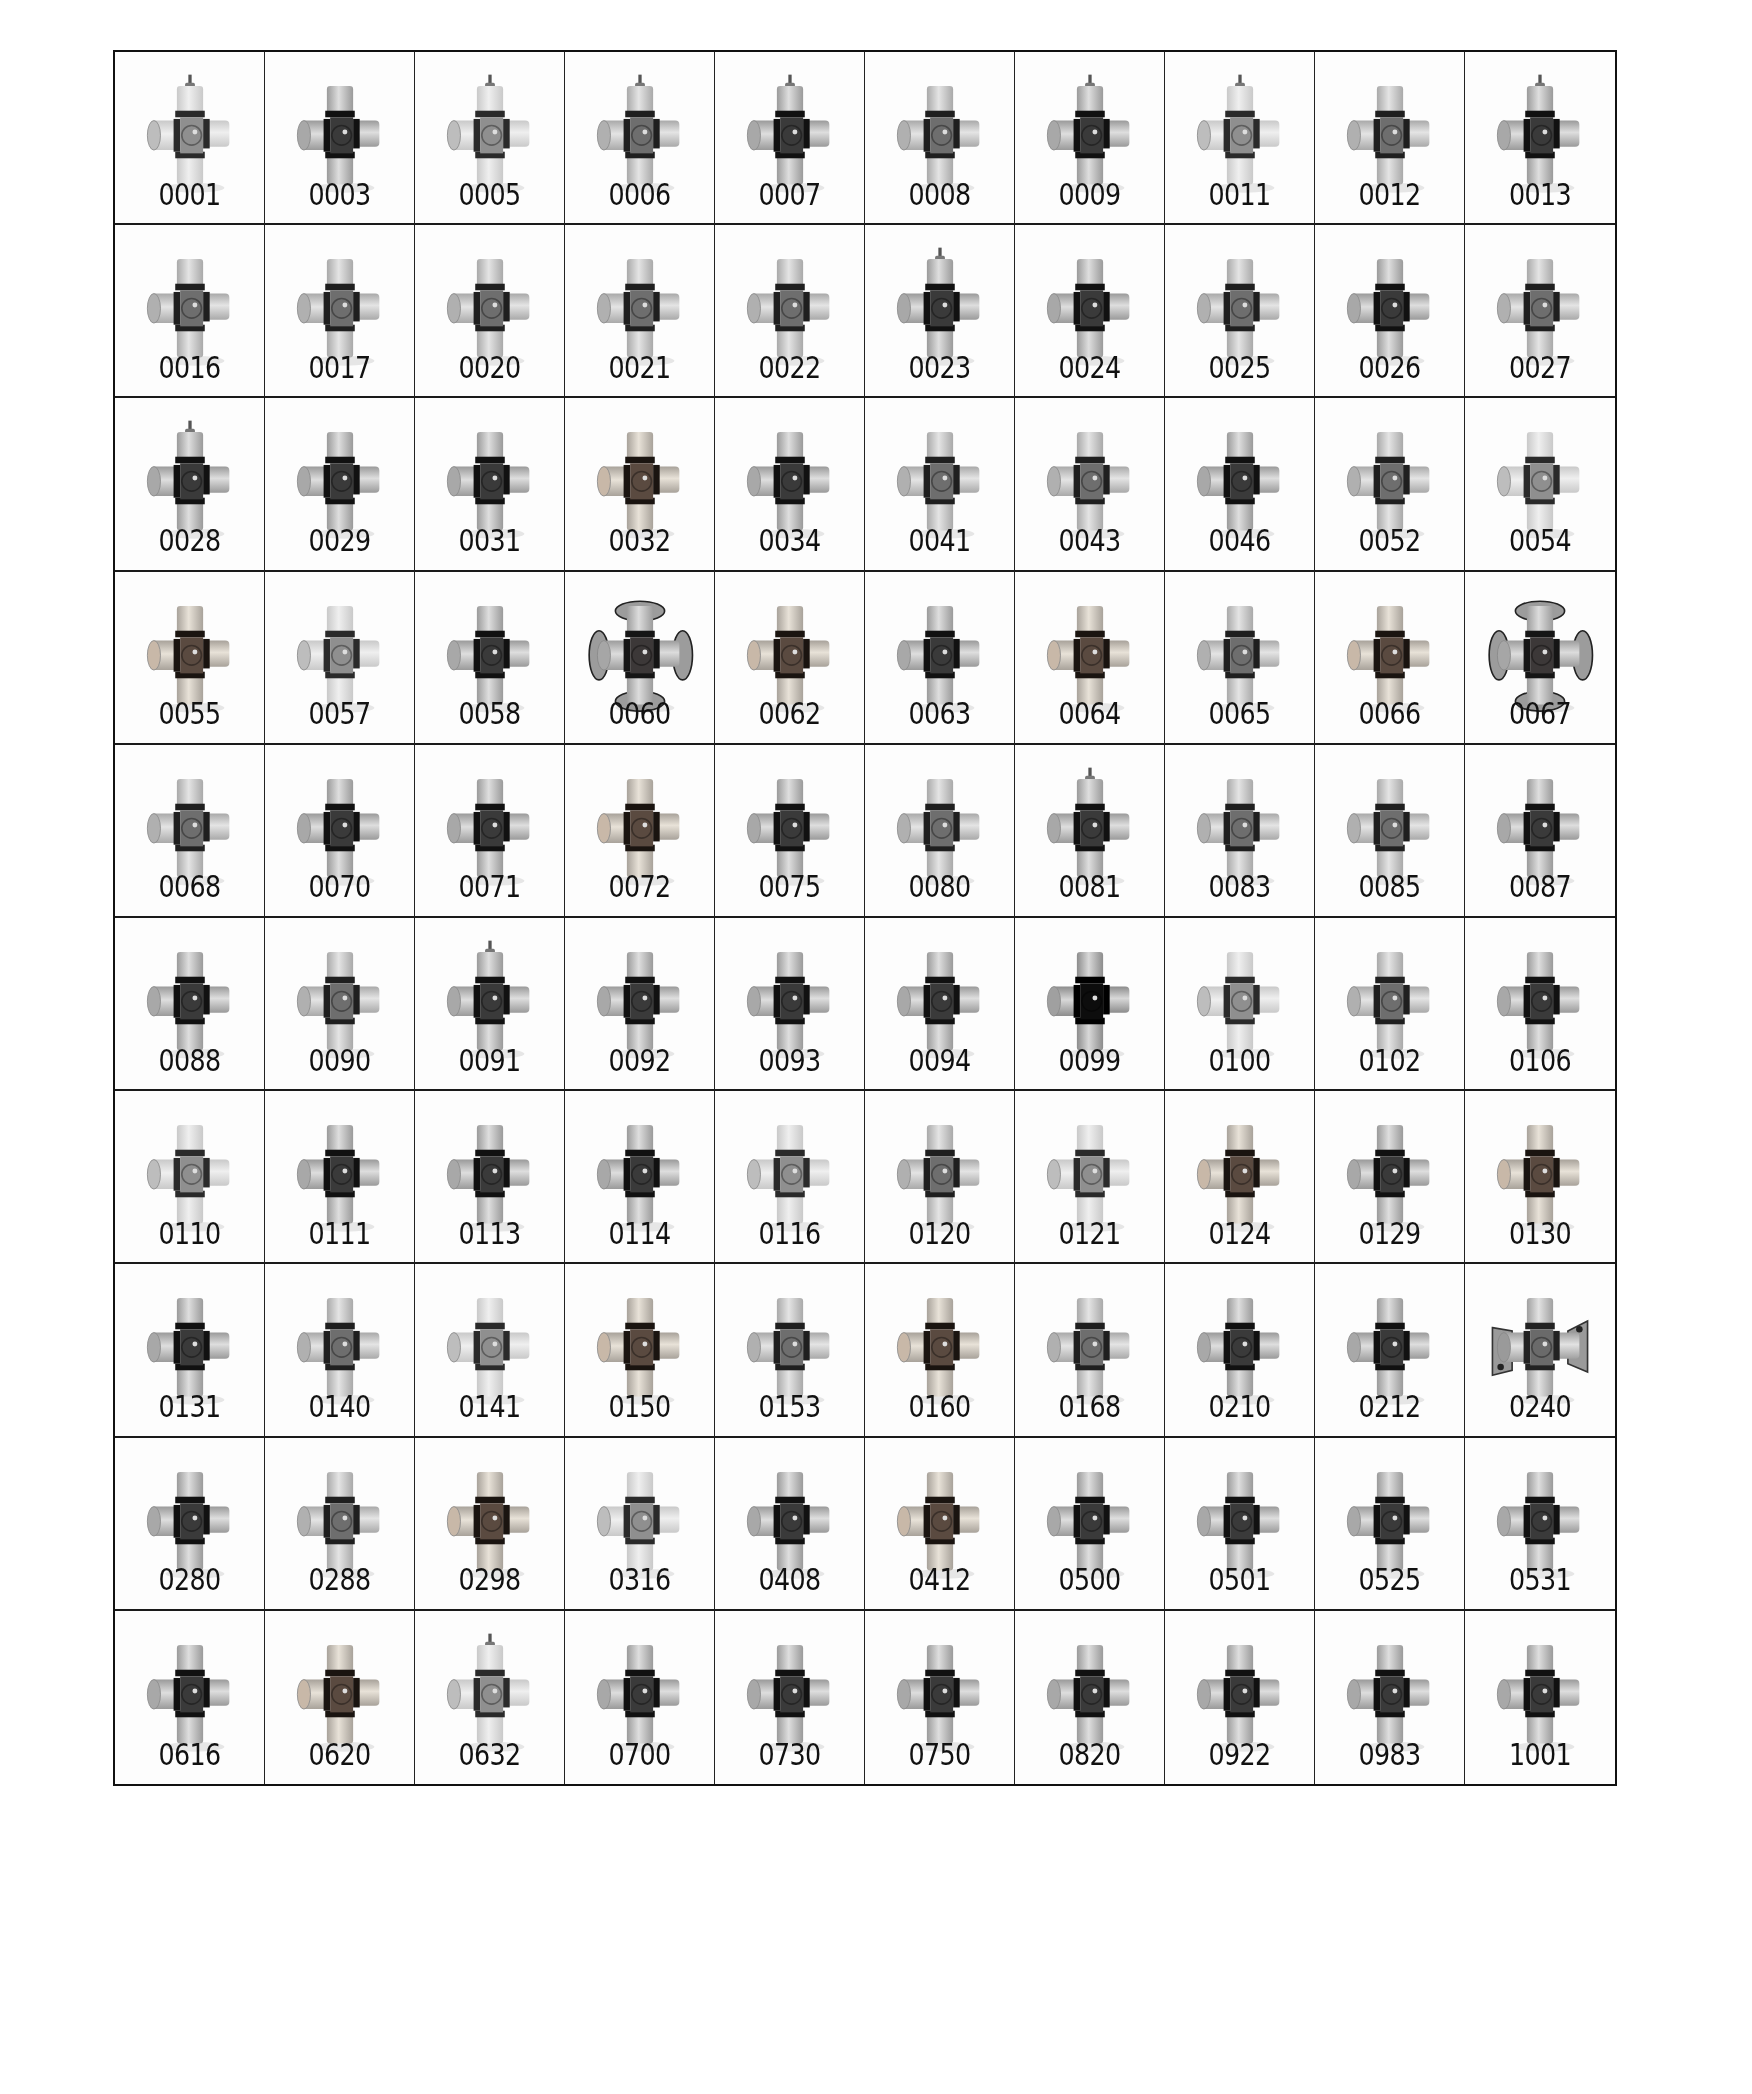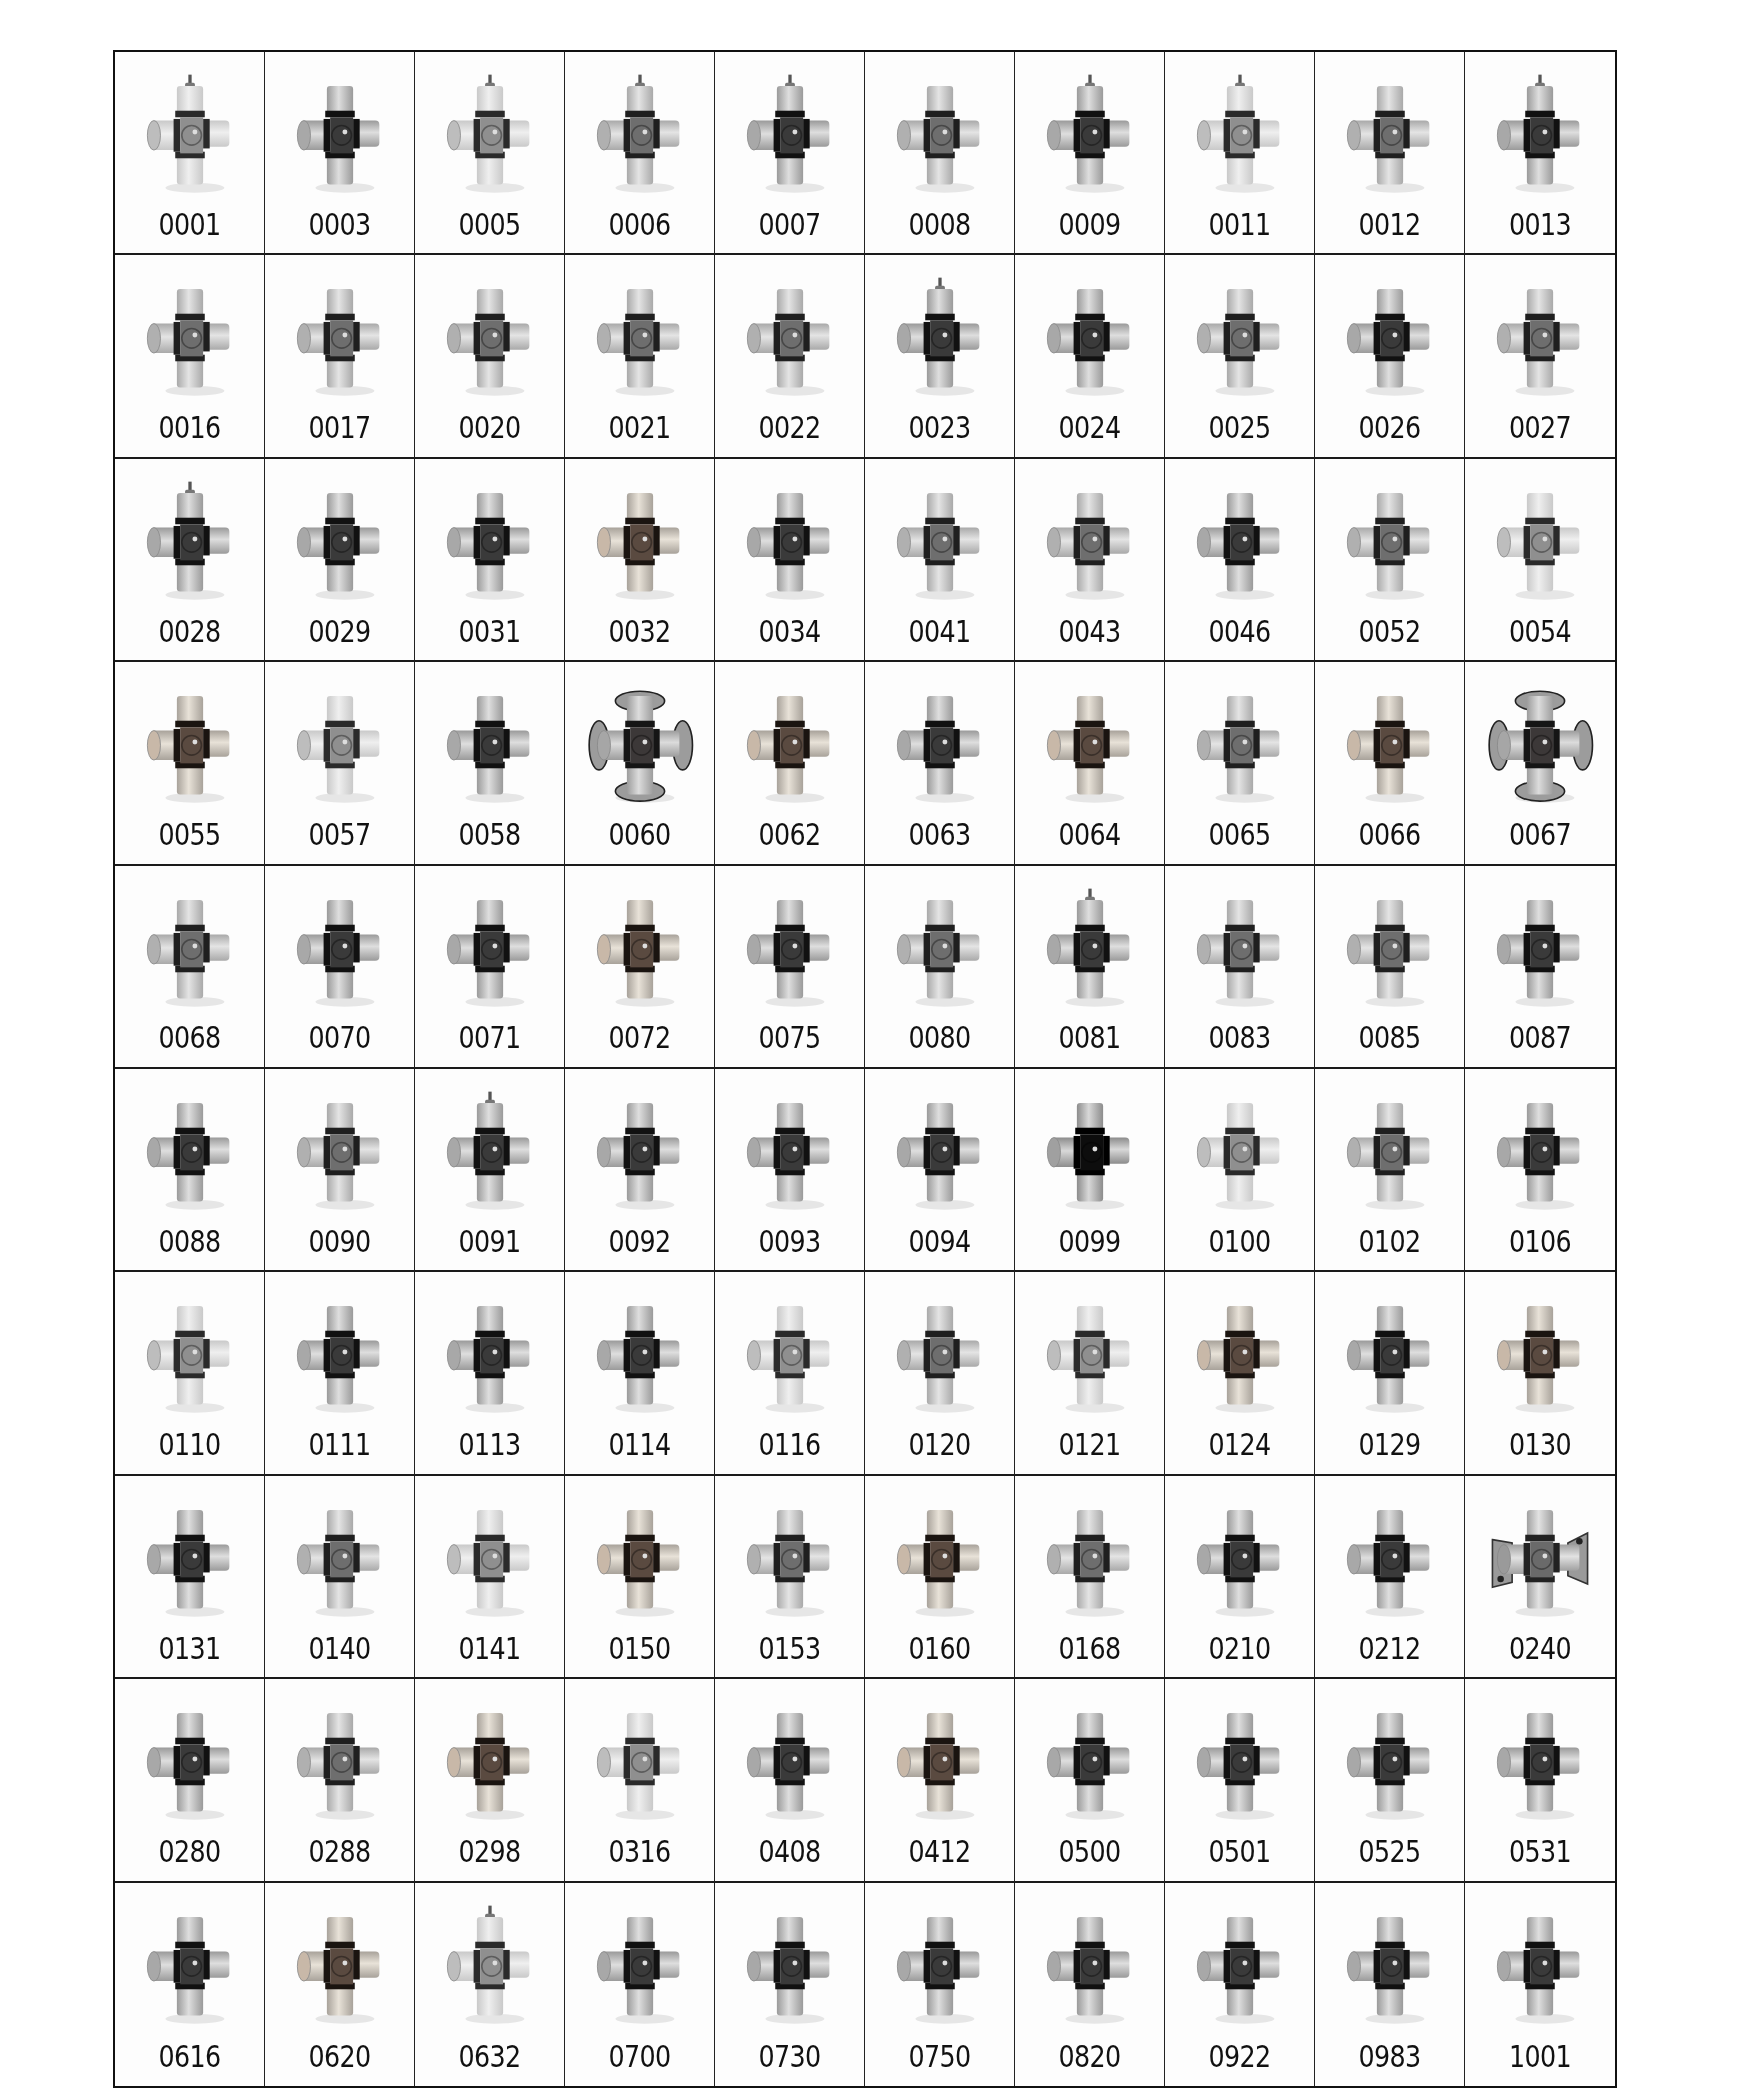--- a/index.html
+++ b/index.html
@@ -1,19 +1,19 @@
 <!DOCTYPE html>
 <html style="font-size:13px"><head>
 <meta charset="utf-8">
 <style>
   html, body { margin: 0; padding: 0; background: #ffffff; }
   body { width: 1752px; height: 2095px; position: relative; overflow: hidden;
          font-family: "DejaVu Sans", "Liberation Sans", sans-serif; }
   .catalog {
-    position: absolute; left: 113px; top: 50px; width: 1504px; height: 2038px;
+    position: absolute; left: 113px; top: 50px; width: 1504px; height: 1736px;
     display: grid; grid-template-columns: repeat(10, 1fr); grid-template-rows: repeat(10, 1fr);
     border: 2.5px solid #111; box-sizing: border-box; background: #fff;
   }
   .cell {
     position: relative; border-right: 1.6px solid #222; border-bottom: 2.5px solid #1a1a1a;
     box-sizing: border-box; background: #fdfdfd; overflow: hidden; cursor: pointer;
   }
   .cell:nth-child(10n) { border-right: none; }
   .cell:nth-last-child(-n+10) { border-bottom: none; }
   .part-img { position: absolute; left: 50%; top: 21px; width: 108px; height: 123px; transform: translateX(-50%); }

